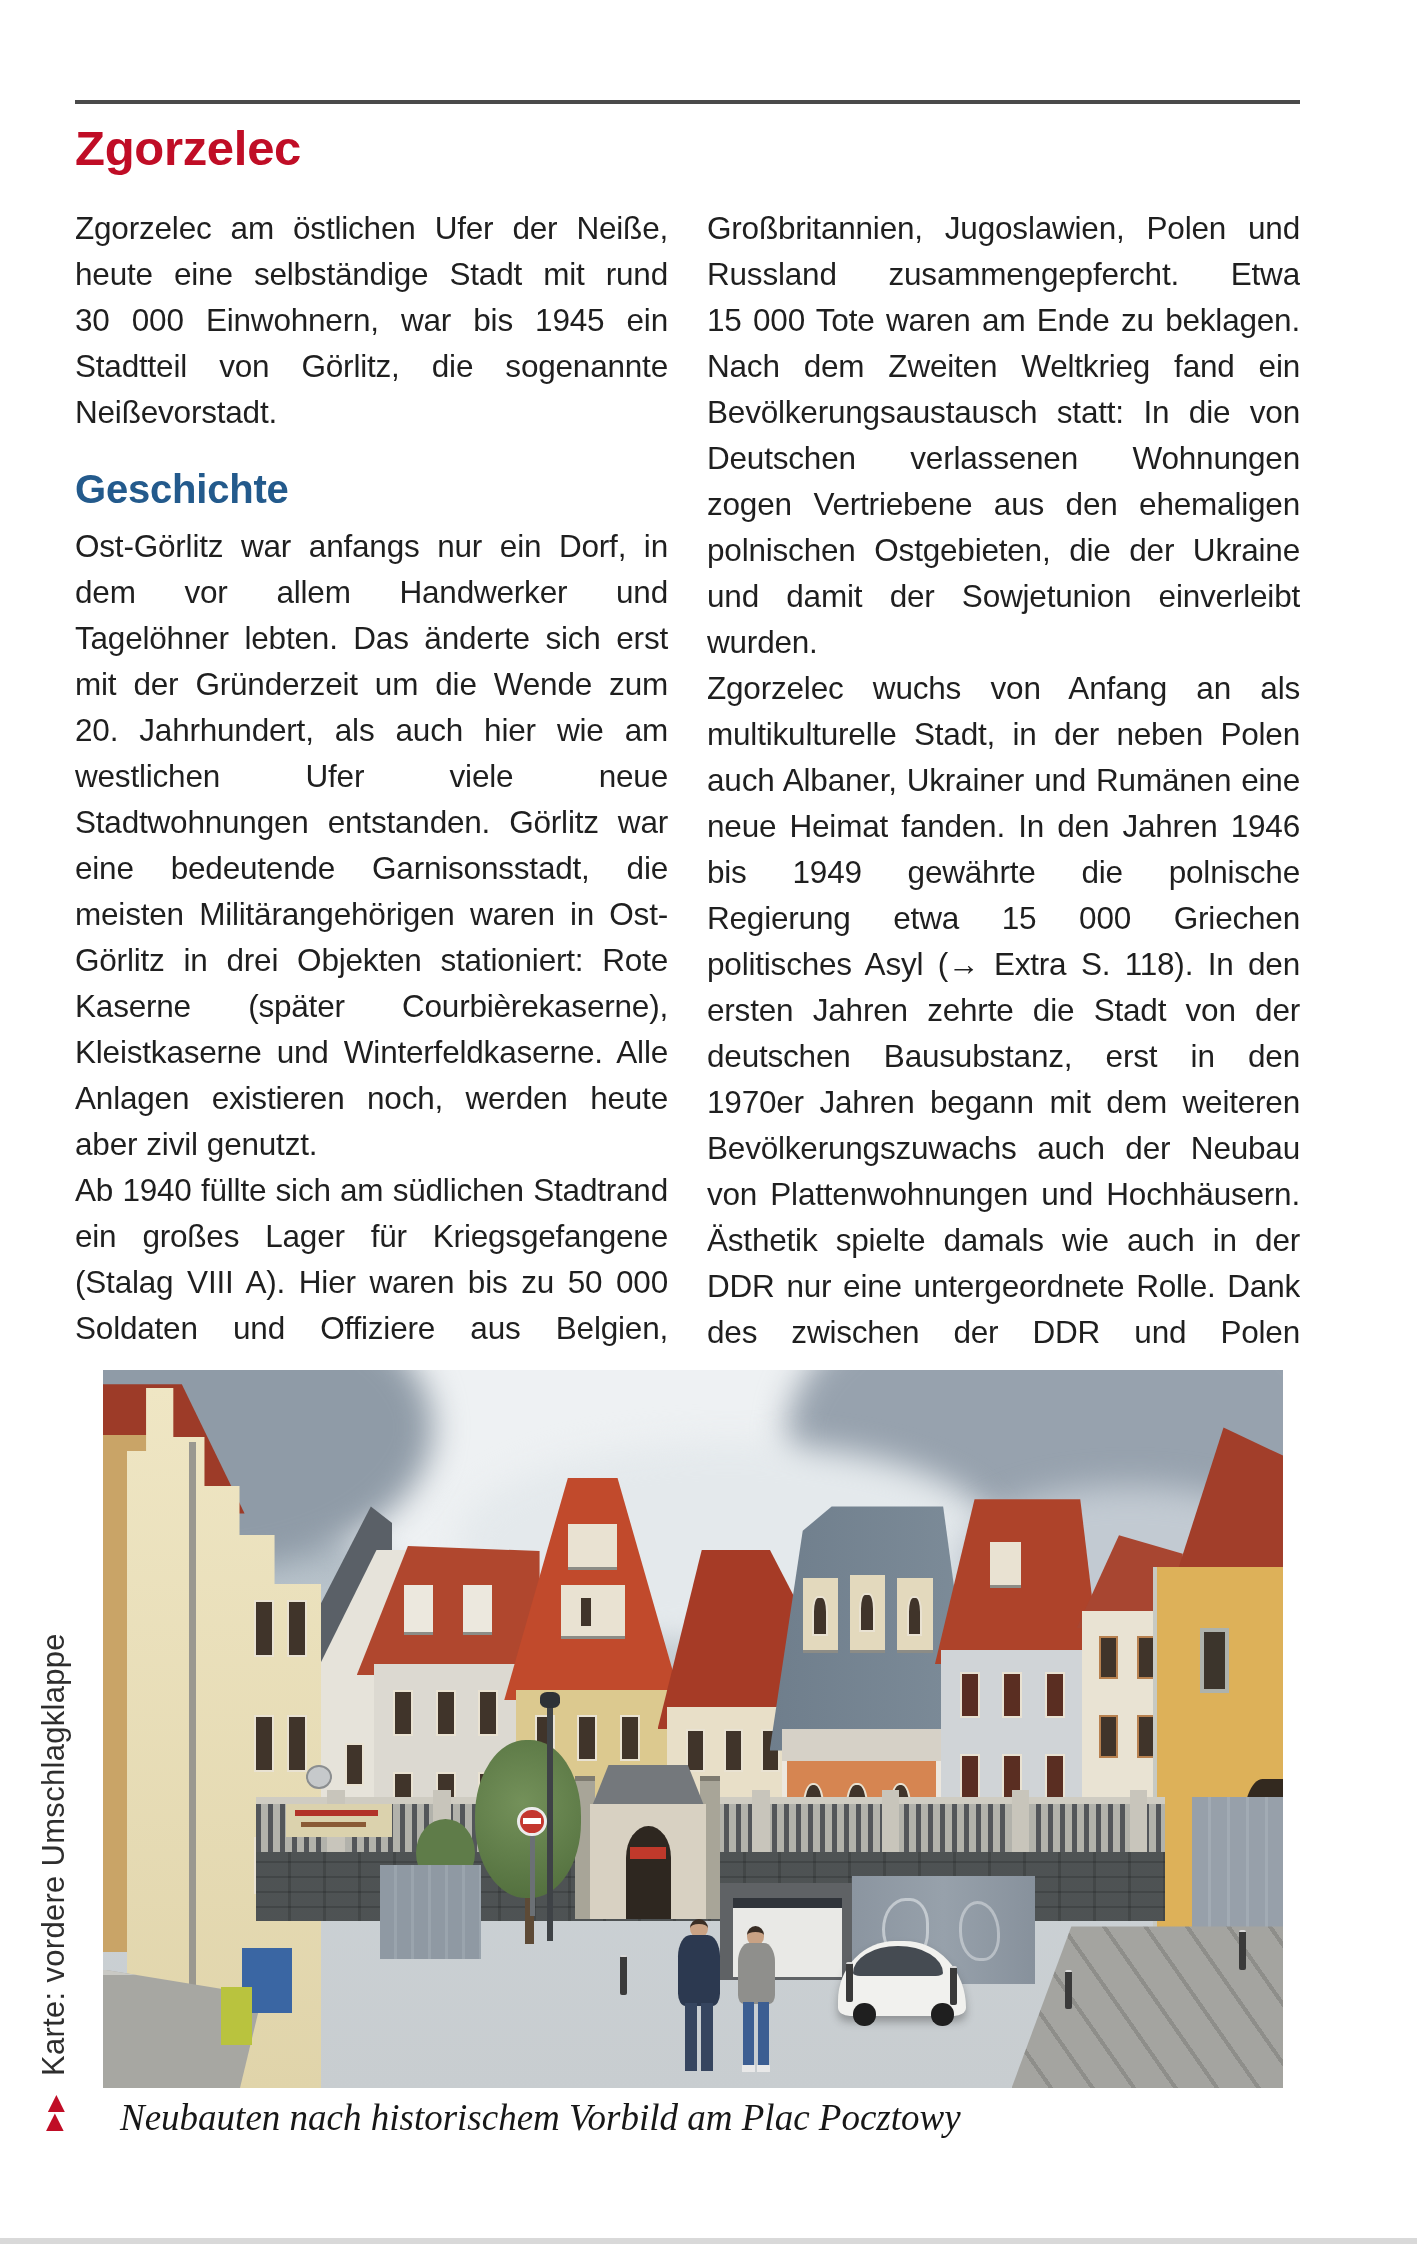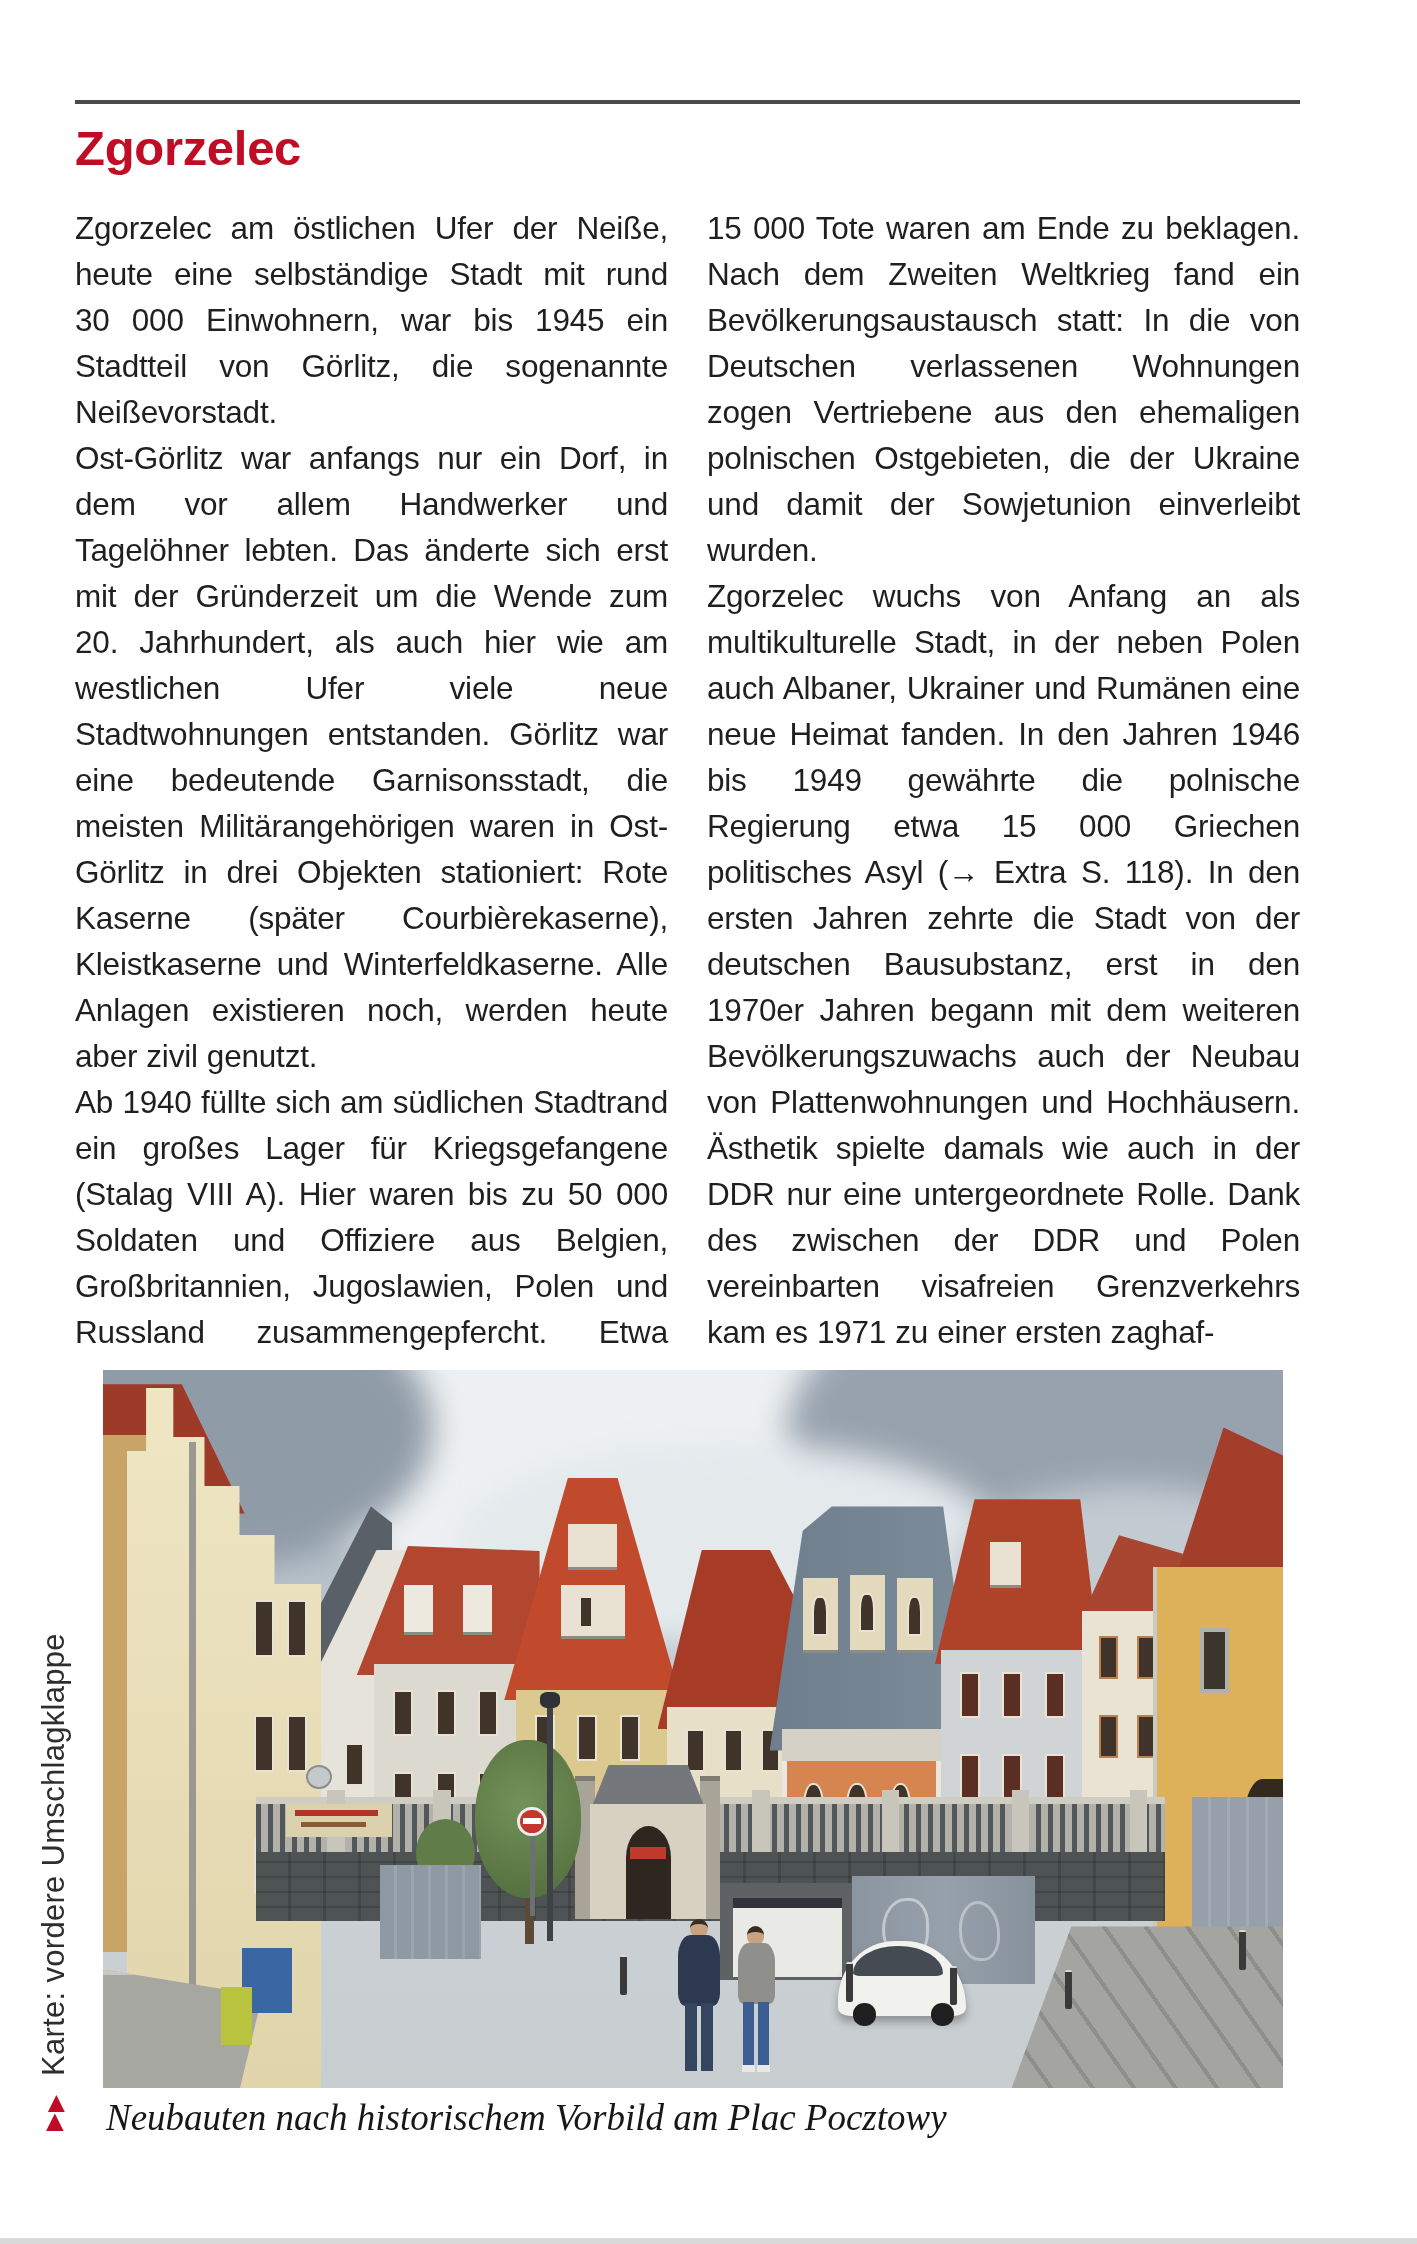--- a/index.html
+++ b/index.html
@@ -27,41 +27,42 @@
   
   .photo{position:absolute;left:103px;top:1370px;width:1180px;height:718px;overflow:hidden;
          background:linear-gradient(180deg,#9aa9b8 0%,#bcc6cd 34%,#ccd2d6 58%,#c8cdd0 100%);}
   .photo *{position:absolute;}
   .cloud{border-radius:50%;filter:blur(16px);}
   .win{background:#40342a;border:2px solid #e9e2d2;box-sizing:border-box;}
   .bol{width:.6%;height:5.5%;background:#3a3a3a;border-radius:2px;border-top:2px solid #d8d8d8;box-sizing:border-box;}
 
   
   .cap-tri{position:absolute;left:40px;top:2104px;font-size:30px;color:#c00d26;}
-  .caption{position:absolute;left:106px;top:2096px;width:1180px;
+  .caption{position:absolute;left:120px;top:2096px;width:1180px;
            font-family:"Liberation Serif",serif;font-style:italic;font-size:37px;color:#171717;}
 
   
   .side-tri{position:absolute;left:42px;top:2086px;font-size:29px;color:#c00d26;}
   .sidenote{position:absolute;left:36px;top:2076px;transform:rotate(-90deg);transform-origin:0 0;
             white-space:nowrap;font-size:31px;color:#2e2e2e;letter-spacing:.3px;}
 
   .page-edge{position:absolute;left:0;top:2238px;width:1417px;height:6px;background:#d9d9d9;}
 </style>
 </head>
 <body>
 
 <div class="page">
 
   <div class="headrule"></div>
 
   <div class="h1">Zgorzelec</div>
 
   <div class="cols">
     <p>Zgorzelec am östlichen Ufer der Neiße, heute eine selbständige Stadt mit rund 30&nbsp;000 Einwohnern, war bis 1945 ein Stadtteil von Görlitz, die sogenannte Neißevorstadt.</p>
+    <p class="h2">Geschichte</p>
     <p>Ost-Görlitz war anfangs nur ein Dorf, in dem vor allem Handwerker und Tagelöhner lebten. Das änderte sich erst mit der Gründerzeit um die Wende zum 20. Jahrhundert, als auch hier wie am westlichen Ufer viele neue Stadtwohnungen entstanden. Görlitz war eine bedeutende Garnisonsstadt, die meisten Militärangehörigen waren in Ost-Görlitz in drei Objekten stationiert: Rote Kaserne (später Courbièrekaserne), Kleistkaserne und Winterfeldkaserne. Alle Anlagen existieren noch, werden heute aber zivil genutzt.</p>
     <p>Ab 1940 füllte sich am südlichen Stadtrand ein großes Lager für Kriegsgefangene (Stalag VIII A). Hier waren bis zu 50&nbsp;000 Soldaten und Offiziere aus Belgien, Großbritannien, Jugoslawien, Polen und Russland zusammengepfercht. Etwa 15&nbsp;000 Tote waren am Ende zu beklagen. Nach dem Zweiten Weltkrieg fand ein Bevölkerungsaustausch statt: In die von Deutschen verlassenen Wohnungen zogen Vertriebene aus den ehemaligen polnischen Ostgebieten, die der Ukraine und damit der Sowjetunion einverleibt wurden.</p>
     <p>Zgorzelec wuchs von Anfang an als multikulturelle Stadt, in der neben Polen auch Albaner, Ukrainer und Rumänen eine neue Heimat fanden. In den Jahren 1946 bis 1949 gewährte die polnische Regierung etwa 15&nbsp;000 Griechen politisches Asyl (→ Extra S. 118). In den ersten Jahren zehrte die Stadt von der deutschen Bausubstanz, erst in den 1970er Jahren begann mit dem weiteren Bevölkerungszuwachs auch der Neubau von Plattenwohnungen und Hochhäusern. Ästhetik spielte damals wie auch in der DDR nur eine untergeordnete Rolle. Dank des zwischen der DDR und Polen vereinbarten visafreien Grenzverkehrs kam es 1971 zu einer ersten zaghaf-</p>
   </div>
 
   <div class="photo">
 
     <div class="cloud" style="left:16%;top:-10%;width:58%;height:44%;background:#eef1f3;"></div>
     <div class="cloud" style="left:58%;top:-14%;width:48%;height:46%;background:#97a2ae;"></div>
     <div class="cloud" style="left:-12%;top:-12%;width:40%;height:40%;background:#8f9ba7;"></div>

